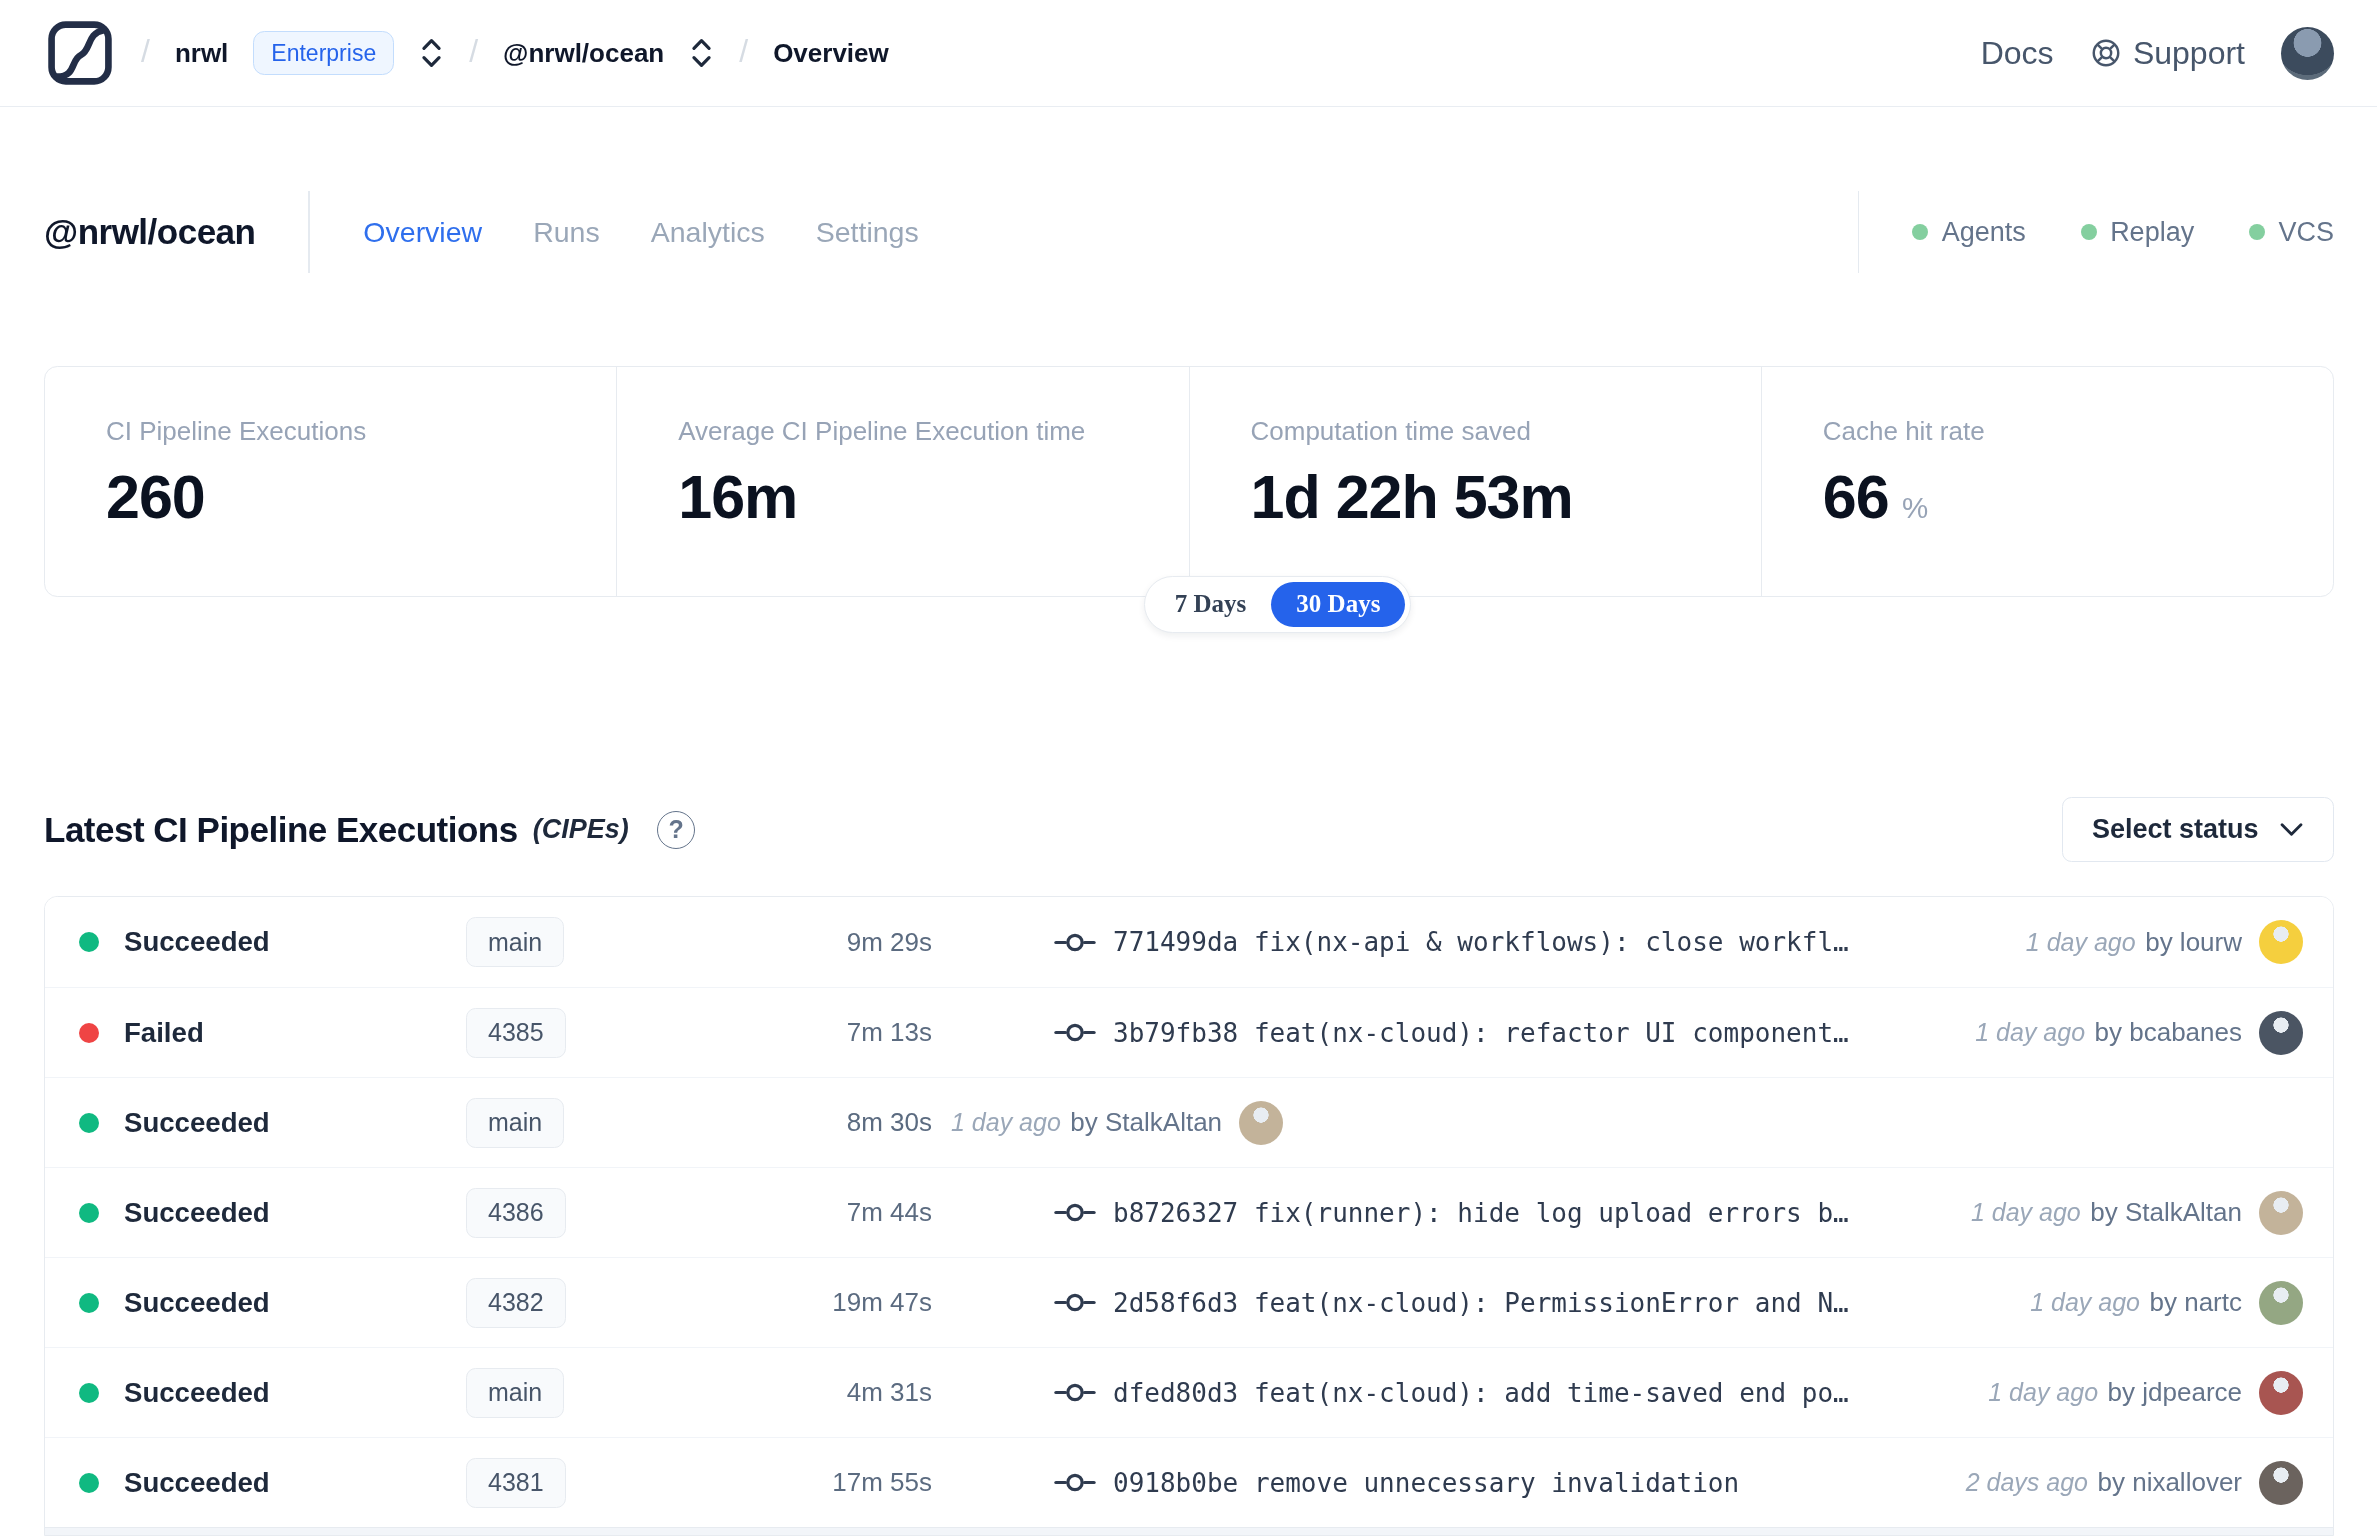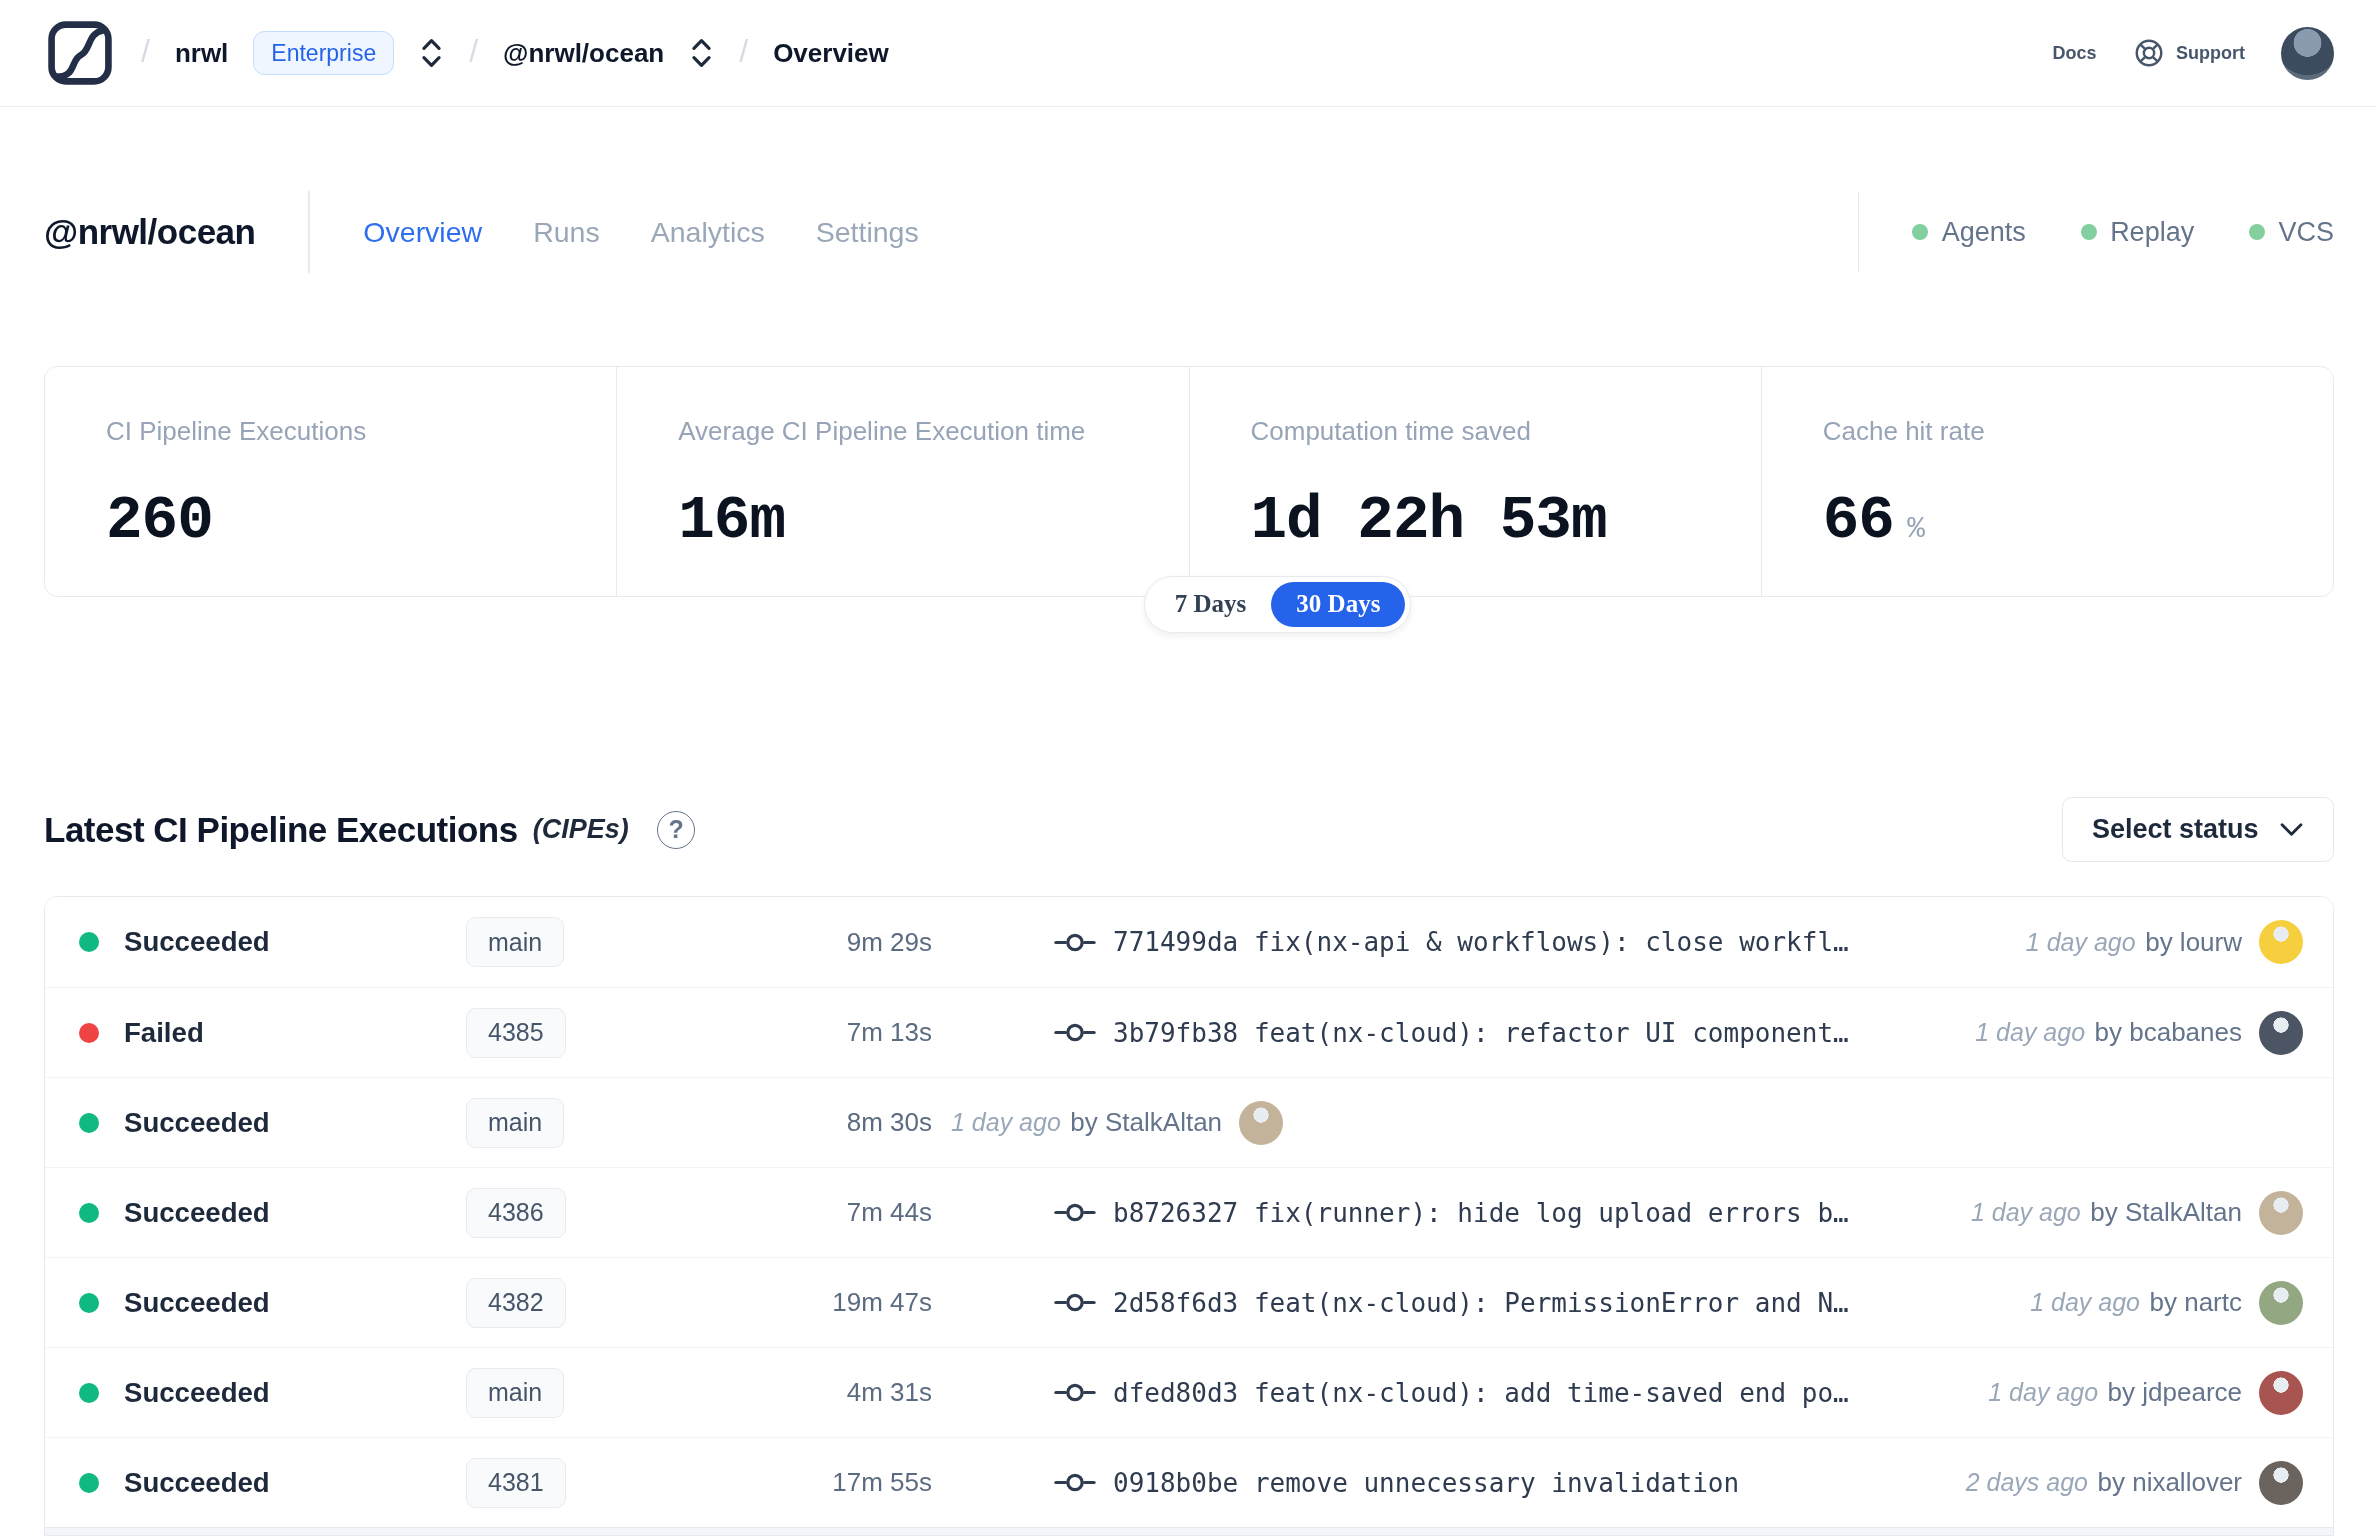--- a/index.html
+++ b/index.html
@@ -9,21 +9,21 @@
   
   .navbar { height:107px; display:flex; align-items:center; justify-content:space-between;
             padding:0 44px; border-bottom:1.9px solid #e9edf2; background:#fff; }
   .nav-left { display:flex; align-items:center; gap:25px; }
   .crumb-slash { font-size:32px; color:#d6dce3; font-weight:300; transform:translateY(-1.9px); }
   .crumb-text { font-size:26px; font-weight:600; color:#0f172a; }
   .ent-badge { font-size:23px; font-weight:500; color:#2563eb; background:#eff6ff;
                border:1px solid #c3ddfd; border-radius:11.4px; padding:7.6px 17px; cursor:pointer; }
   .updown { display:inline-flex; flex-direction:column; gap:1.9px; cursor:pointer; }
   .nav-right { display:flex; align-items:center; gap:36px; }
-  .nav-link { font-size:18px; font-weight:700; color:#47566b; cursor:pointer; display:flex; align-items:center; gap:11.4px; }
+  .nav-link { font-size:32px; font-weight:400; color:#47566b; cursor:pointer; display:flex; align-items:center; gap:11.4px; }
   .avatar-top { width:53px; height:53px; border-radius:50%; cursor:pointer;
                 background:radial-gradient(circle at 50% 30%, #8a9bb0 0 30%, #3c4b5d 31% 70%, #5c6b7a 71%); }
 
   
   .main { padding:0 44px; }
   .page-head { margin-top:84px; display:flex; align-items:center; }
   .ws-title { font-size:35px; font-weight:700; letter-spacing:-0.5px; }
   .vdiv { width:1.9px; height:82px; background:#e5eaf0; margin:0 53px; }
   .tabs { display:flex; align-items:center; gap:51px; }
   .tab { font-size:28.5px; font-weight:500; color:#9aa7b8; text-decoration:none; cursor:pointer; }
@@ -32,22 +32,22 @@
   .features { display:flex; align-items:center; gap:55px; margin-left:53px; }
   .feature { display:flex; align-items:center; gap:13.3px; font-size:27px; color:#64748b; }
   .feature-dot { width:16px; height:16px; border-radius:50%; }
 
   
   .stats-wrap { position:relative; margin-top:93px; }
   .stats-card { display:flex; border:1.9px solid #e7ebf0; border-radius:13.3px; height:231px; background:#fff; }
   .stat-cell { flex:1 1 0; padding:49px 0 0 61px; }
   .stat-cell + .stat-cell { border-left:1.9px solid #e7ebf0; }
   .stat-label { font-size:26px; font-weight:500; color:#97a3b6; }
-  .stat-value { margin-top:39px; font-size:61px; font-weight:800; color:#0b1220; letter-spacing:-1px;
-                display:flex; align-items:baseline; gap:13.3px;font-family:Liberation Mono, monospace; }
+  .stat-value { margin-top:15px; font-size:61px; font-weight:800; color:#0b1220; letter-spacing:-1px;
+                display:flex; align-items:baseline; gap:13.3px; }
   .stat-suffix { font-size:29.5px; font-weight:500; color:#97a3b6; }
 
   .range-toggle { position:absolute; top:210px; left:1100px; display:flex; align-items:flex-end;
                   background:#fff; border:1.9px solid #e7ebf0; border-radius:950px; padding:4.8px;
                   box-shadow:0 2.9px 7.6px rgba(15,23,42,.07);font-family:Liberation Serif, serif; }
   .range-opt { font-size:25px; font-weight:700; color:#334155; padding:8.6px 25px; border-radius:950px; cursor:pointer; white-space:nowrap; }
   .range-opt.selected { background:#2563eb; color:#fff; }
 
   
   .section-head { margin-top:200px; display:flex; align-items:center; }

